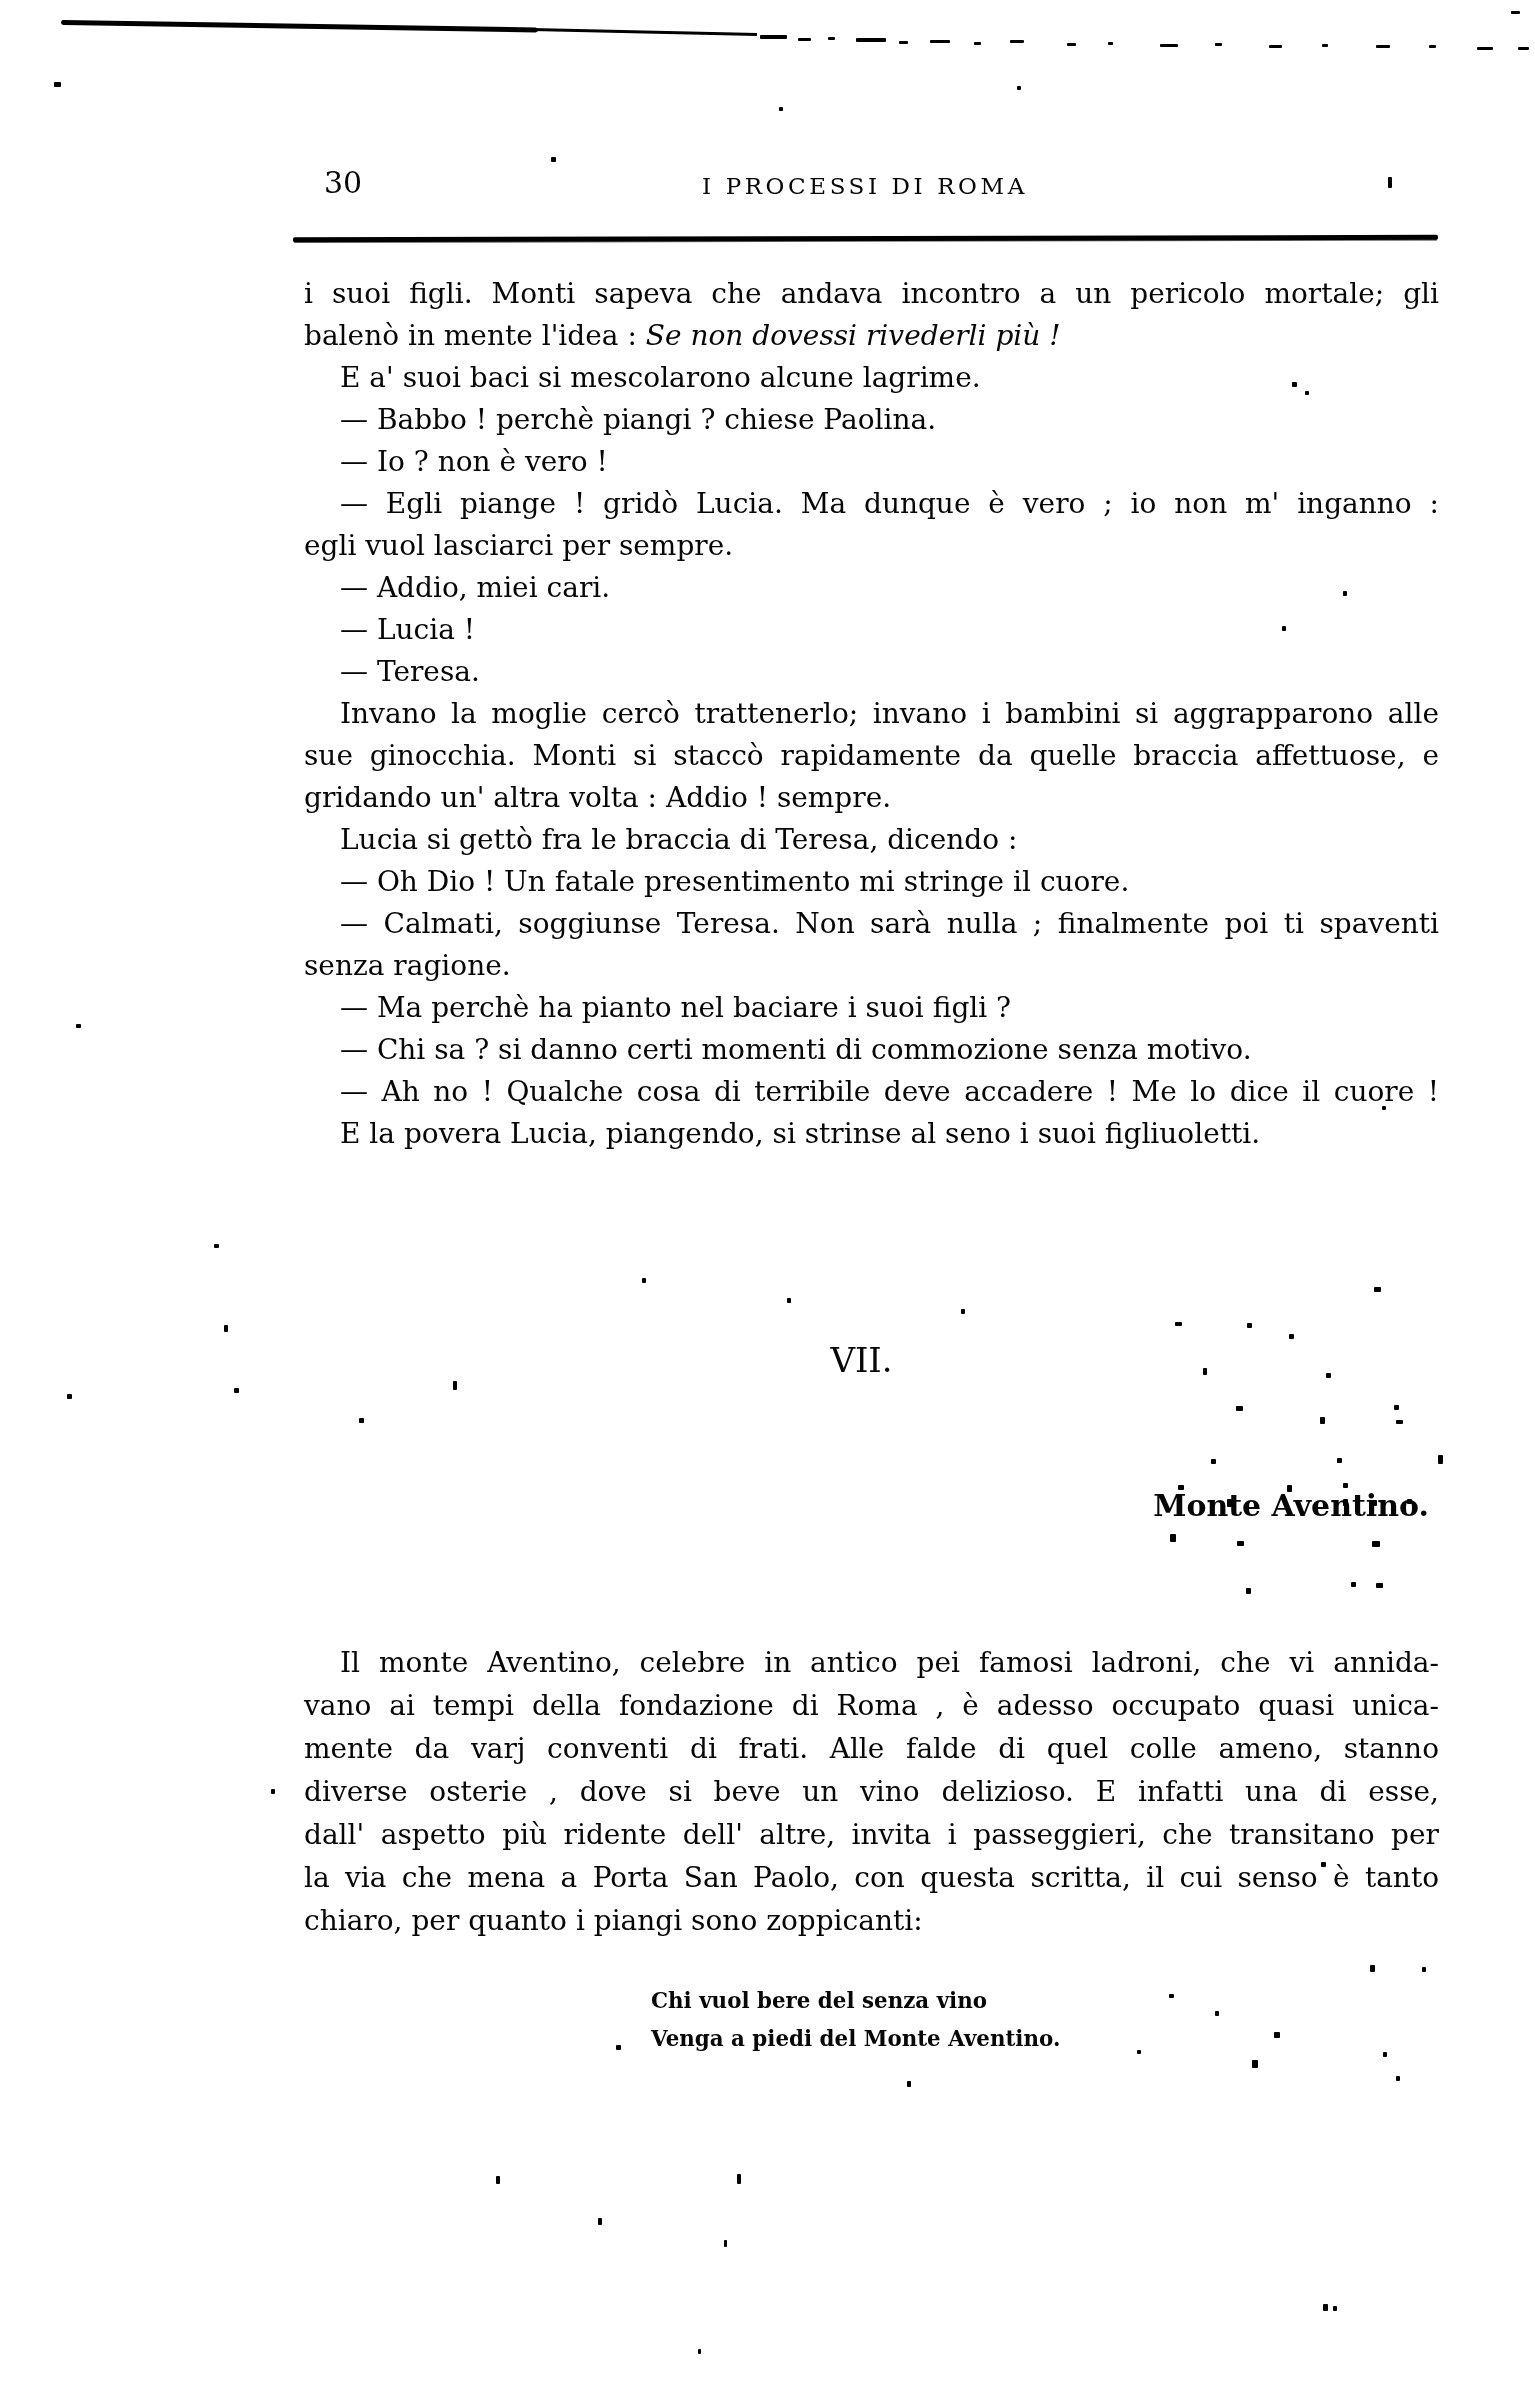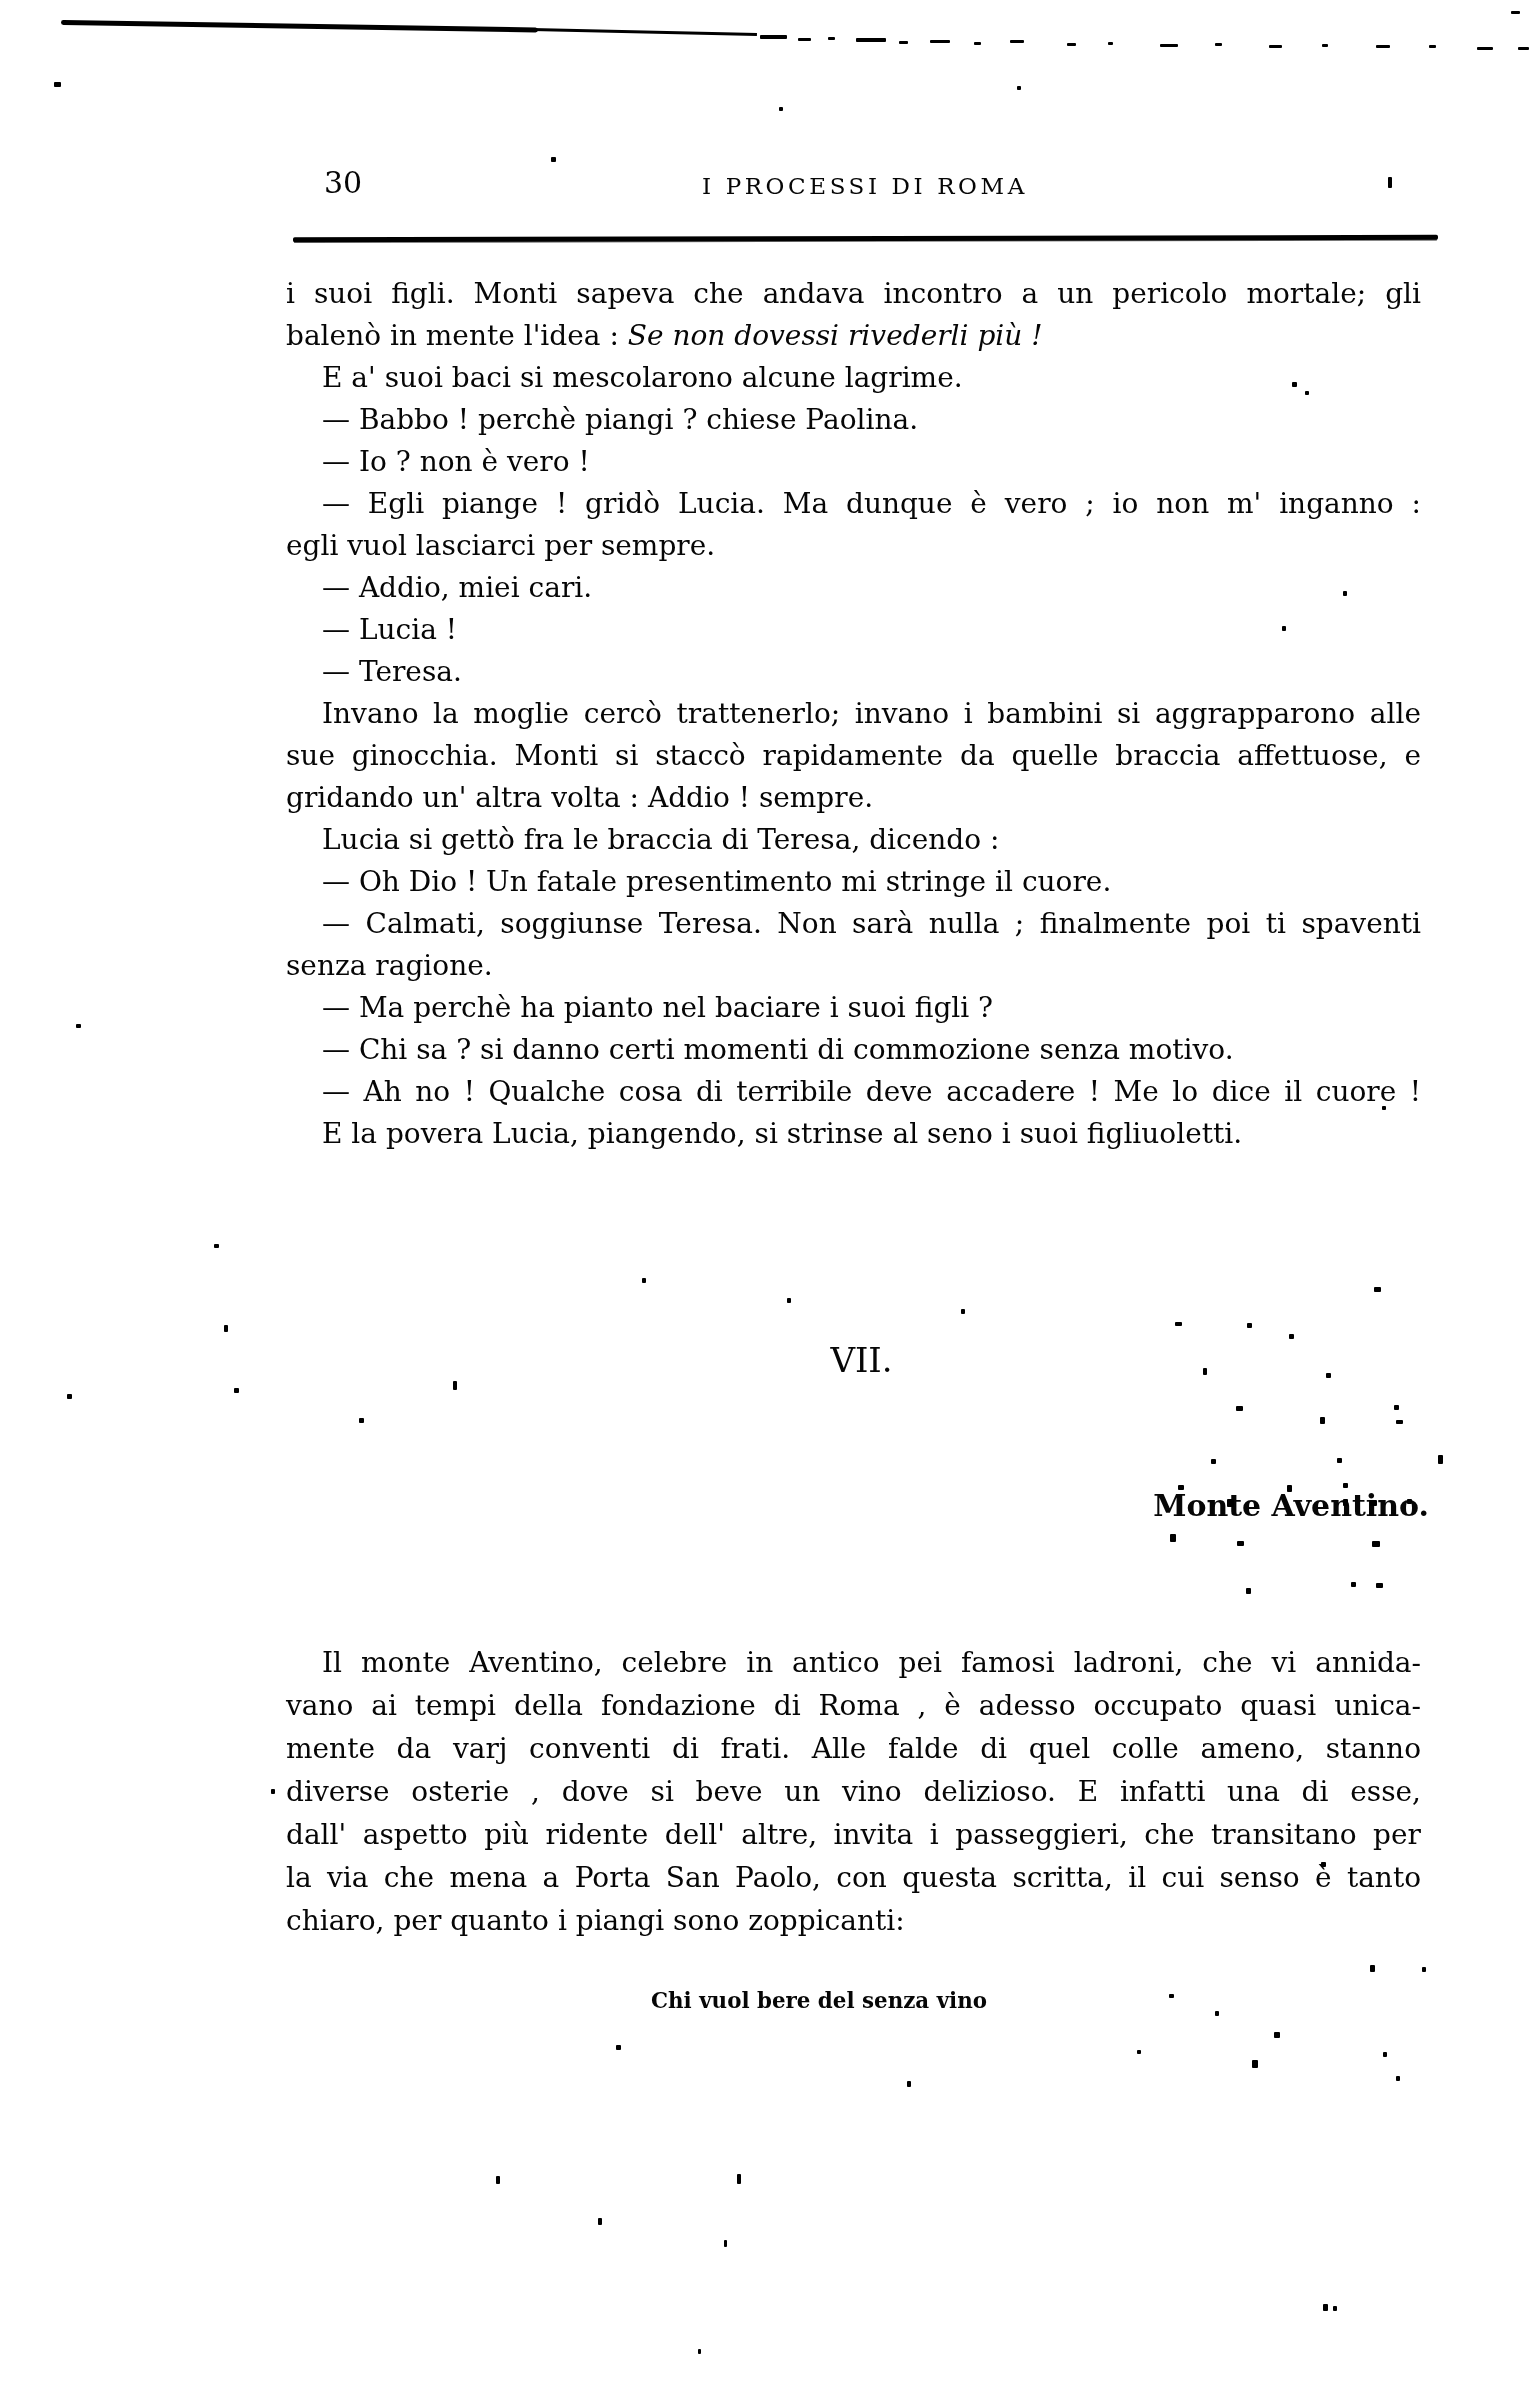--- a/index.html
+++ b/index.html
@@ -18,21 +18,21 @@
     position:absolute;left:293px;top:236px;width:1145px;height:4.5px;background:#000;
     transform:rotate(-0.12deg);border-radius:1.8px;
     box-shadow:0 1.8px 0 -0.9px rgba(0,0,0,.55);
   }
   
   .scratch-a{position:absolute;left:61px;top:19.6px;width:477px;height:5.4px;background:#000;
     transform:rotate(0.9deg);transform-origin:0 50%;border-radius:2.7px;}
   .scratch-b{position:absolute;left:532px;top:28px;width:225px;height:2.7px;background:#000;
     transform:rotate(1.3deg);transform-origin:0 50%;}
   
-  .textcol{position:absolute;left:286px;width:1135px;font-size:28px;}
+  .textcol{position:absolute;left:304px;width:1135px;font-size:28px;}
   .body1{top:277px;}
   .body1 .line{height:42px;}
   .body2{top:1646px;}
   .body2 .line{height:43px;}
   .line{white-space:nowrap;overflow:visible;}
   .line.just{white-space:normal;text-align:justify;text-align-last:justify;}
   .line.ind{padding-left:36px;}
   .secnum{
     position:absolute;left:294px;top:1343px;width:1135px;margin:0;text-align:center;
     font-size:34px;font-weight:normal;line-height:1;
@@ -92,20 +92,21 @@
       <div class="line just">vano ai tempi della fondazione di Roma , è adesso occupato quasi unica-</div>
       <div class="line just">mente da varj conventi di frati. Alle falde di quel colle ameno, stanno</div>
       <div class="line just">diverse osterie , dove si beve un vino delizioso. E infatti una di esse,</div>
       <div class="line just">dall' aspetto più ridente dell' altre, invita i passeggieri, che transitano per</div>
       <div class="line just">la via che mena a Porta San Paolo, con questa scritta, il cui senso è tanto</div>
       <div class="line">chiaro, per quanto i piangi sono zoppicanti:</div>
     </div>
 
   <div class="verse">
       <div class="line">Chi vuol bere del senza vino</div>
+      <div class="line">Venga a piedi del Monte Aventino.</div>
     </div>
 
   <div id="specks">
       <div class="speck" style="left: 760px; top: 35px; width: 27px; height: 3.6px;"></div>
       <div class="speck" style="left: 798px; top: 38px; width: 12.5px; height: 2.7px;"></div>
       <div class="speck" style="left: 828px; top: 37px; width: 7.1px; height: 2.7px;"></div>
       <div class="speck" style="left: 856px; top: 38px; width: 30px; height: 3.6px;"></div>
       <div class="speck" style="left: 899px; top: 41px; width: 9px; height: 2.7px;"></div>
       <div class="speck" style="left: 930px; top: 40px; width: 19.6px; height: 2.7px;"></div>
       <div class="speck" style="left: 974px; top: 42px; width: 7.1px; height: 2.7px;"></div>

